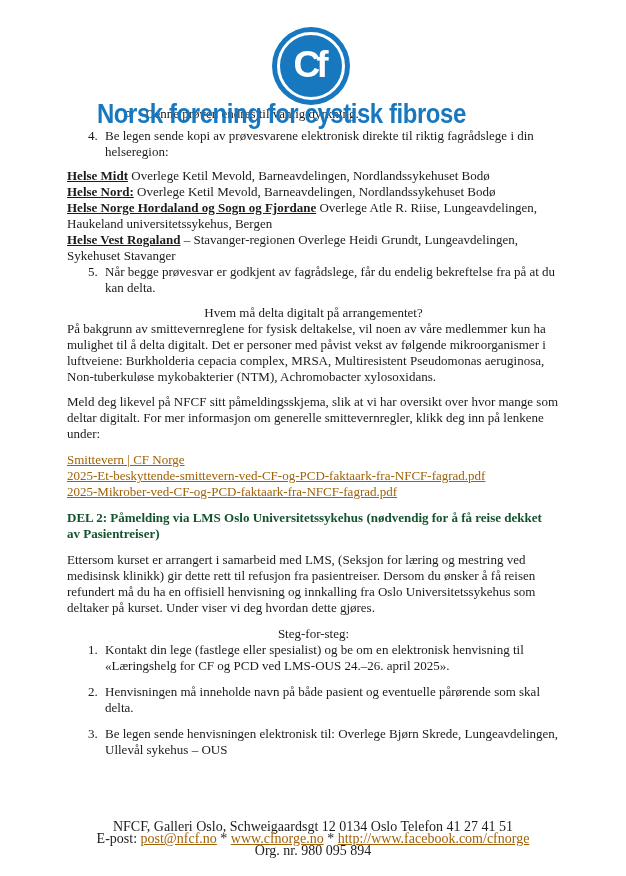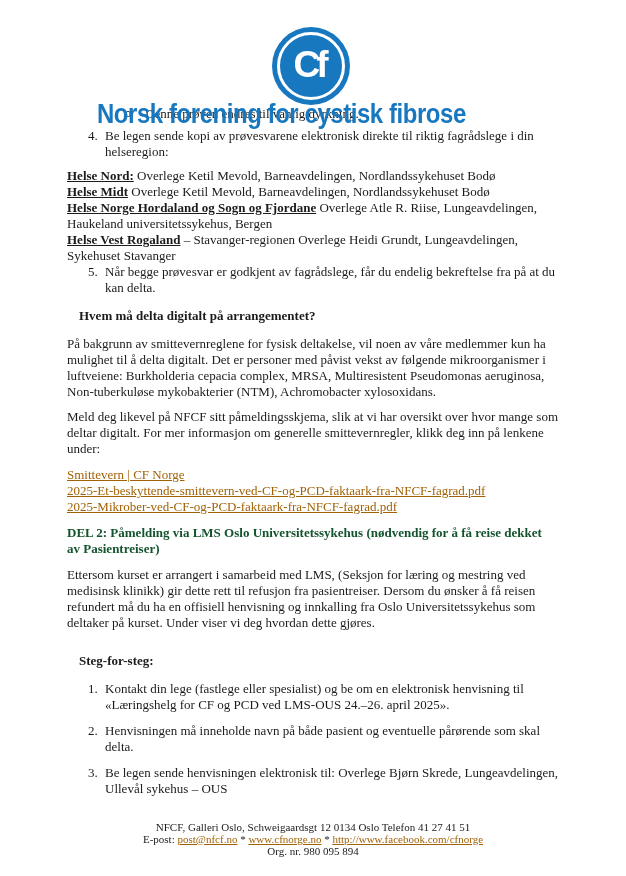--- a/index.html
+++ b/index.html
@@ -47,38 +47,38 @@
   .num-item .txt { flex: 1; }
   .mb8 { margin-bottom: 8px; }
   .mb9 { margin-bottom: 9px; }
   .mb10 { margin-bottom: 10px; }
 
   p { margin: 0; }
   .b { font-weight: bold; }
   .u { text-decoration: underline; }
   .regions { margin-bottom: 0; }
 
-  .section-heading { font-weight: bold; margin: 12px; }
+  .section-heading { font-weight: normal; margin: 0; text-align: center; }
   .gap { height: 9px; }
   .gap10 { height: 10px; }
 
   a, .doclink {
     color: #a16207; text-decoration: underline; cursor: pointer;
   }
   .doclinks .doclink { display: block; }
 
   .heading-navy {
     font-weight: bold; color: #14532d; margin: 0; max-width: 487px;
   }
 
   
   .footer {
     position: absolute; left: 0; right: 0; bottom: 19px;
     text-align: center;
-    font-size: 11px; line-height: 12px; color: #1b1b1b;
+    font-size: 14px; line-height: 12px; color: #1b1b1b;
   }
 </style>
 </head>
 <body>
 
 <div class="page">
 
   <div class="header">
     <div class="logo">
       <div class="logo-ring"></div>
@@ -91,22 +91,22 @@
     <span class="bullet-marker">o</span>
     <span class="bullet-text">Denne prøven endres til vanlig dyrkning.</span>
   </div>
 
   <div class="num-item mb8">
     <span class="num">4.</span>
     <span class="txt">Be legen sende kopi av prøvesvarene elektronisk direkte til riktig fagrådslege i din helseregion:</span>
   </div>
 
   <div class="regions">
+    <p><span class="b u">Helse Midt</span><span class="u"></span><span> Overlege Ketil Mevold, Barneavdelingen, Nordlandssykehuset Bodø</span></p>
     <p><span class="b u">Helse Nord:</span><span class="u"></span><span> Overlege Ketil Mevold, Barneavdelingen, Nordlandssykehuset Bodø</span></p>
-    <p><span class="b u">Helse Midt</span><span class="u"></span><span> Overlege Ketil Mevold, Barneavdelingen, Nordlandssykehuset Bodø</span></p>
     <p><span class="b u">Helse Norge Hordaland og Sogn og Fjordane</span><span class="u"></span><span> Overlege Atle R. Riise, Lungeavdelingen, Haukeland universitetssykehus, Bergen</span></p>
     <p><span class="b u">Helse Vest Rogaland</span><span class="u"></span><span> – Stavanger-regionen Overlege Heidi Grundt, Lungeavdelingen, Sykehuset Stavanger</span></p>
   </div>
 
   <div class="num-item mb9">
     <span class="num">5.</span>
     <span class="txt">Når begge prøvesvar er godkjent av fagrådslege, får du endelig bekreftelse fra på at du kan delta.</span>
   </div>
 
   <p class="section-heading">Hvem må delta digitalt på arrangementet?</p>

